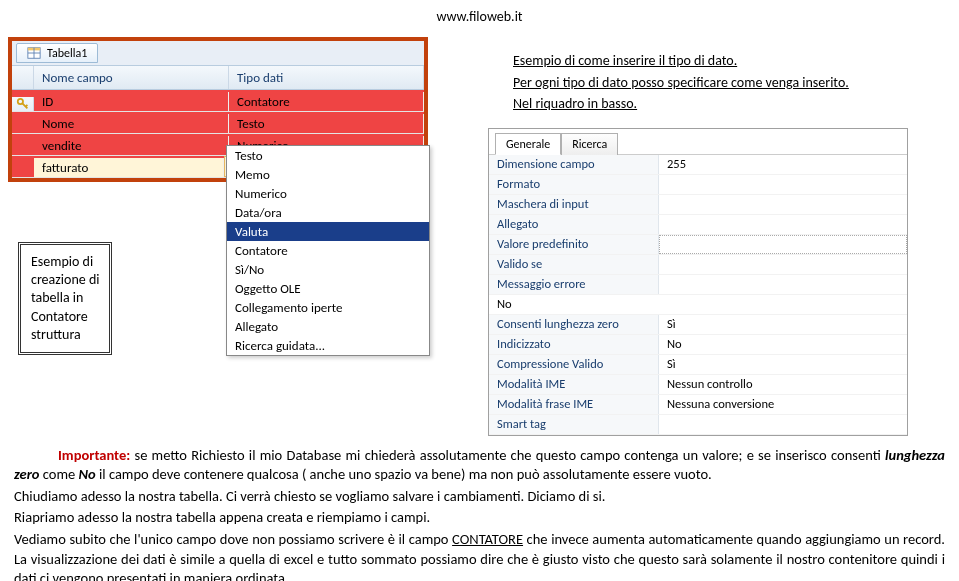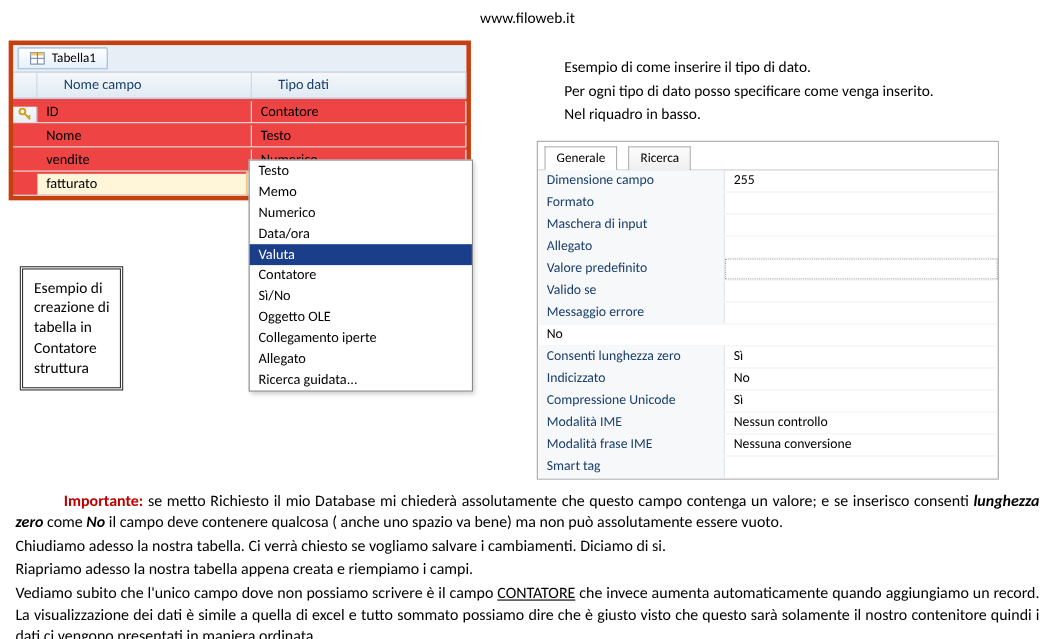--- a/index.html
+++ b/index.html
@@ -1,29 +1,29 @@
 <!DOCTYPE html>
 <html><head>
 <meta charset="utf-8">
 <style>
   * { box-sizing: border-box; margin: 0; padding: 0; }
   body { font-family: Calibri, Arial, sans-serif; font-size: 14px; color: #000; background: #fff; width: 959px; }
   .header { text-align: center; padding: 8px 0 12px; font-size: 14px; }
   .top-section { display: flex; position: relative; padding: 0 8px; }
   .left-col { width: 420px; position: relative; }
   .right-col { flex: 1; padding-left: 60px; padding-top: 4px; }
-  .intro-text { font-size: 14px; line-height: 1.4; padding: 10px 0 0 25px; }
+  .intro-text { font-size: 14px; line-height: 1.4; padding: 10px 0 0 25px; text-decoration: underline; }
   .intro-text p { margin-bottom: 2px; }
 
   
   .designer { border: 4px solid #c2410c; background: #ef4444; font-size: 13px; }
   .tab-area { display: flex; align-items: center; background: #e8eef6; border-bottom: 1px solid #b8ccdf; padding: 2px 4px; }
   .tab { display: flex; align-items: center; gap: 6px; background: linear-gradient(#fff,#e6f0fa); border: 1px solid #9dbbd6; padding: 2px 10px; font-size: 12px; border-radius: 2px 2px 0 0; }
   .tab-icon { width: 14px; height: 14px; display: inline-block; }
-  .grid-header { display: flex; background: linear-gradient(#f4f8fc, #e0eaf3); border-bottom: 1px solid #b8ccdf; gap: 16px; }
+  .grid-header { display: flex; background: linear-gradient(#f4f8fc, #e0eaf3); border-bottom: 1px solid #b8ccdf; }
   .row-sel-h { width: 22px; border-right: 1px solid #cbd8e6; }
   .gh-cell { flex: 1; padding: 4px 8px; font-weight: normal; color: #1a3e6e; border-right: 1px solid #cbd8e6; }
   .gh-cell:first-of-type { flex: 1.2; }
   .grid-row { display: flex; border-bottom: 1px solid #e4e4e4; min-height: 22px; align-items: flex-end; }
   .grid-row.highlight .gd-cell, .grid-row.highlight .row-sel { background: #fff5d8; }
   .row-sel { width: 22px; background: linear-gradient(#f4f8fc,#e6eef6); border-right: 1px solid #cbd8e6; display: flex; align-items: center; justify-content: center; }
   .gd-cell { flex: 1; padding: 2px 8px; border-right: 1px solid #eee; display: flex; align-items: center; font-size: 13px; }
   .gd-cell:first-of-type { flex: 1.2; }
   .gd-cell.combo { position: relative; border: 1px solid #e8b860; background: #fff; padding-right: 18px; }
   .combo-btn { position: absolute; right: 1px; top: 1px; bottom: 1px; width: 16px; background: linear-gradient(#f8f8f8,#ddd); border-left: 1px solid #ccc; display: flex; align-items: center; justify-content: center; }
@@ -31,21 +31,21 @@
 
   
   .dropdown { position: absolute; left: 218px; top: 108px; width: 204px; background: #fff; border: 1px solid #888; font-size: 13px; z-index: 5; box-shadow: 2px 2px 4px rgba(0,0,0,0.2); }
   .dd-item { padding: 2px 8px; }
   .dd-item.sel { background: #1a3e8a; color: #fff; }
 
   .callout-box { position: absolute; left: 10px; top: 205px; border: 3px double #333; padding: 8px 10px; font-size: 14px; line-height: 1.3; background: #fff; z-index: 4; }
 
   
   .prop-pane { border: 1px solid #a0a0a0; background: #fff; font-size: 13px; width: 420px; }
-  .prop-tabs { display: flex; padding: 4px 6px 0; background: #fff; border-bottom: 1px solid #ccc; gap: 10px; }
+  .prop-tabs { display: flex; padding: 4px 6px 0; background: #fff; border-bottom: 1px solid #ccc; gap: 0; }
   .ptab { padding: 3px 10px; border: 1px solid #b0b0b0; border-bottom: none; background: linear-gradient(#fdfdfd,#eee); font-size: 12px; margin-bottom: -1px; }
   .ptab.active { background: #fff; border-bottom: 1px solid #fff; }
   .prop-row { display: flex; border-bottom: 1px solid #f2f2f2; min-height: 20px; }
   .prop-label { width: 170px; padding: 1px 8px; background: #f6f8fa; color: #1a3e6e; font-size: 12.5px; border-right: 1px solid #e0e6ec; }
   .prop-val { flex: 1; padding: 1px 8px; font-size: 12.5px; }
   .prop-val.boxed { border: 1px dotted #aaa; }
 
   .body-text { padding: 10px 14px 14px; font-size: 14.5px; line-height: 1.35; text-align: justify; }
   .body-text p { margin-bottom: 2px; }
   .imp { color: #c00000; font-weight: bold; margin-left: 44px; }
@@ -191,21 +191,21 @@
         </div>
       <div class="prop-row">
           <div class="prop-label">Consenti lunghezza zero</div>
           <div class="prop-val">Sì</div>
         </div>
       <div class="prop-row">
           <div class="prop-label">Indicizzato</div>
           <div class="prop-val">No</div>
         </div>
       <div class="prop-row">
-          <div class="prop-label">Compressione Unicode</div>
+          <div class="prop-label">Compressione Valido</div>
           <div class="prop-val">Sì</div>
         </div>
       <div class="prop-row">
           <div class="prop-label">Modalità IME</div>
           <div class="prop-val">Nessun controllo</div>
         </div>
       <div class="prop-row">
           <div class="prop-label">Modalità frase IME</div>
           <div class="prop-val">Nessuna conversione</div>
         </div>

